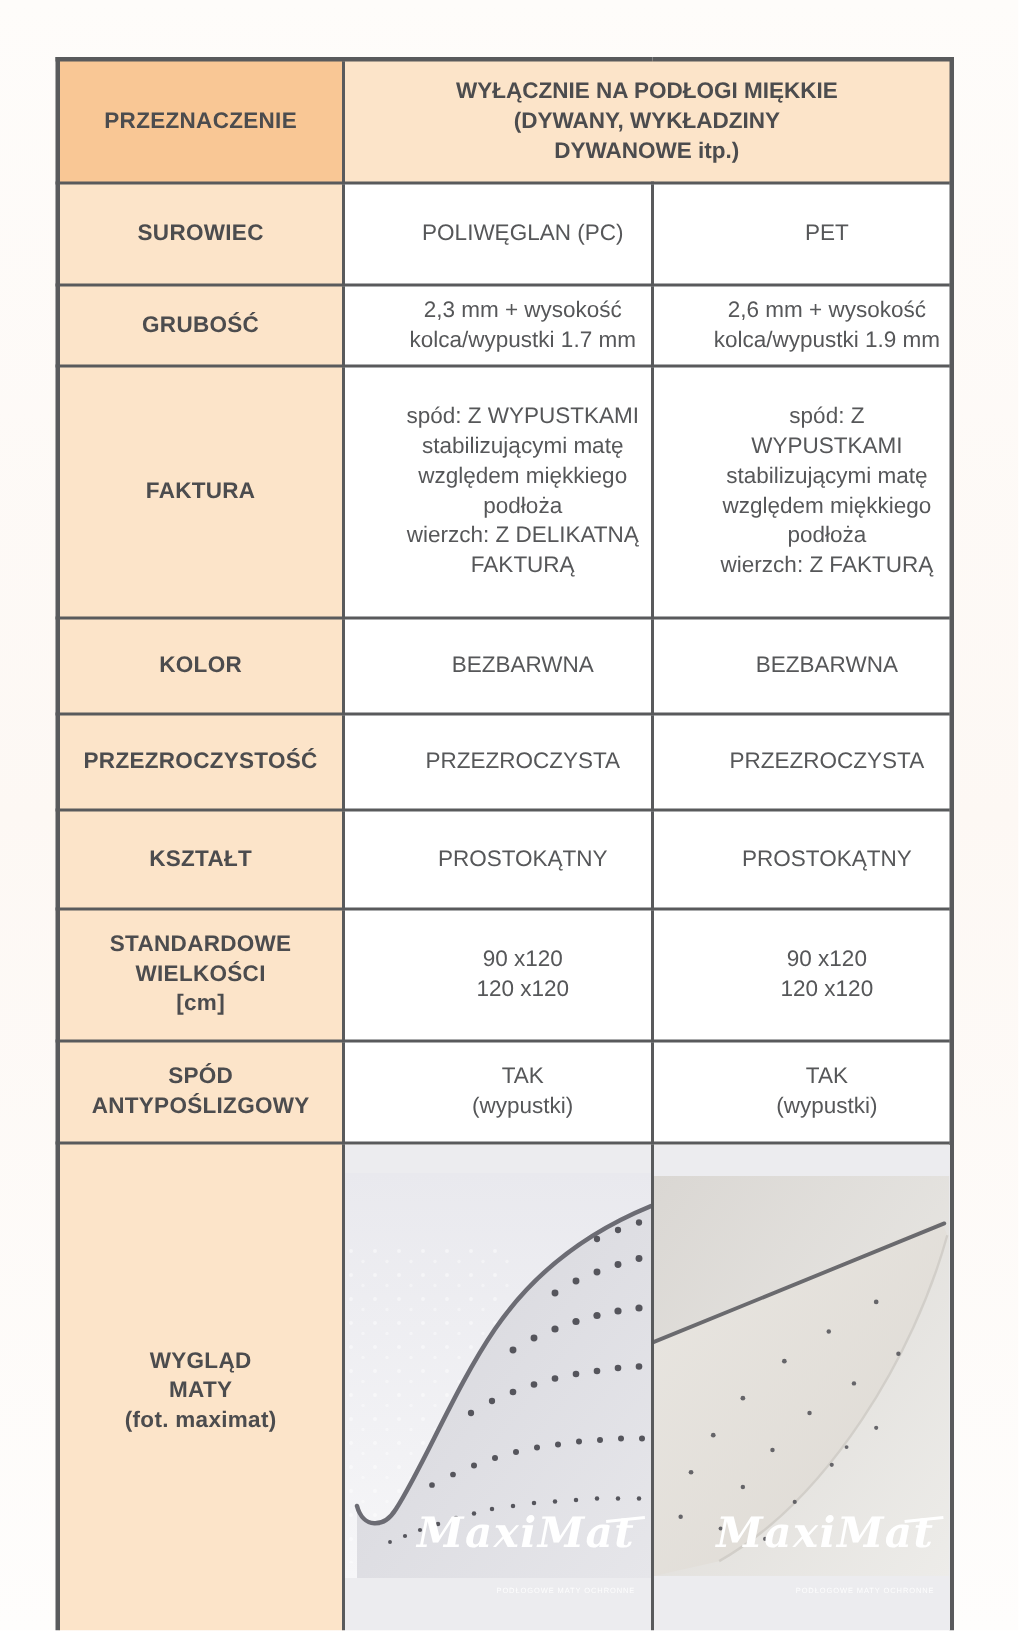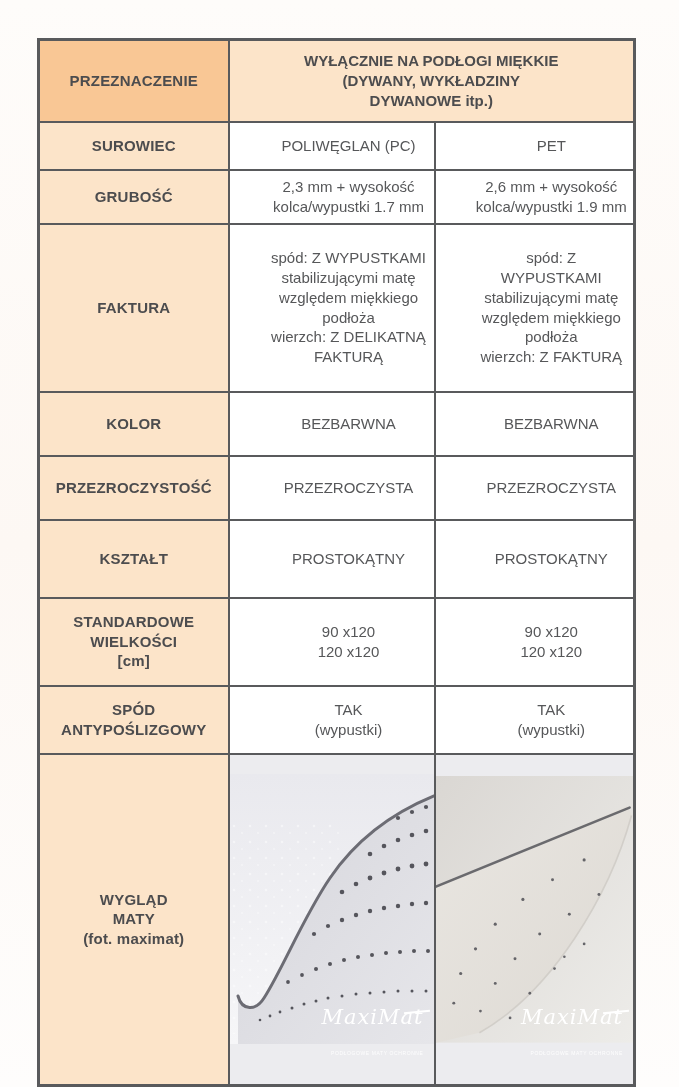--- a/index.html
+++ b/index.html
@@ -23,33 +23,33 @@
     font-size:15px; line-height:1.32;
   }
   col.c1 { width:190px; } col.c2 { width:206px; } col.c3 { width:200px; }
   td.label {
     background:#fce4c9; font-weight:bold; color:#4c4c4e;
     font-size:15px; letter-spacing:0.2px;
   }
   td.label-dark { background:#f9c795;margin-left:18px; }
   td.head-span { background:#fce4c9; font-weight:bold; color:#4c4c4e; }
   td.value { background:#ffffff;padding-left:40px; }
-  tr.r1 { height:82px; } tr.r2 { height:48px; } tr.r3 { height:54px; }
+  tr.r1 { height:82px; } tr.r2 { height:68px; } tr.r3 { height:54px; }
   tr.r4 { height:168px; } tr.r5 { height:64px; } tr.r6 { height:64px; }
-  tr.r7 { height:78px; } tr.r8 { height:88px; } tr.r9 { height:68px; }
+  tr.r7 { height:66px; } tr.r8 { height:88px; } tr.r9 { height:68px; }
   tr.r10 { height:272px; }
   td.photo { padding:0; background:#ececef; position:relative; overflow:hidden; }
   td.photo svg { display:block; width:100%; height:100%; }
   .mat-logo {
     position:absolute; right:10px; bottom:8px; text-align:right; color:#fff;
     pointer-events:none;
   }
   .logo-script {
     display:block; font-family:"DejaVu Serif", serif; font-style:italic;
-    font-weight:normal; font-size:21px; line-height:1; letter-spacing:1px;
+    font-weight:bold; font-size:28px; line-height:1; letter-spacing:1px;
     white-space:nowrap; position:relative;
   }
   .logo-script::after {
     content:""; position:absolute; right:-6px; top:4px;
     width:26px; height:2px; background:#ffffff; transform:rotate(-6deg);
   }
   .logo-tag {
     display:block; font-size:5px; letter-spacing:0.6px; margin-top:2px;
     color:rgba(255,255,255,0.9); white-space:nowrap;
   }

